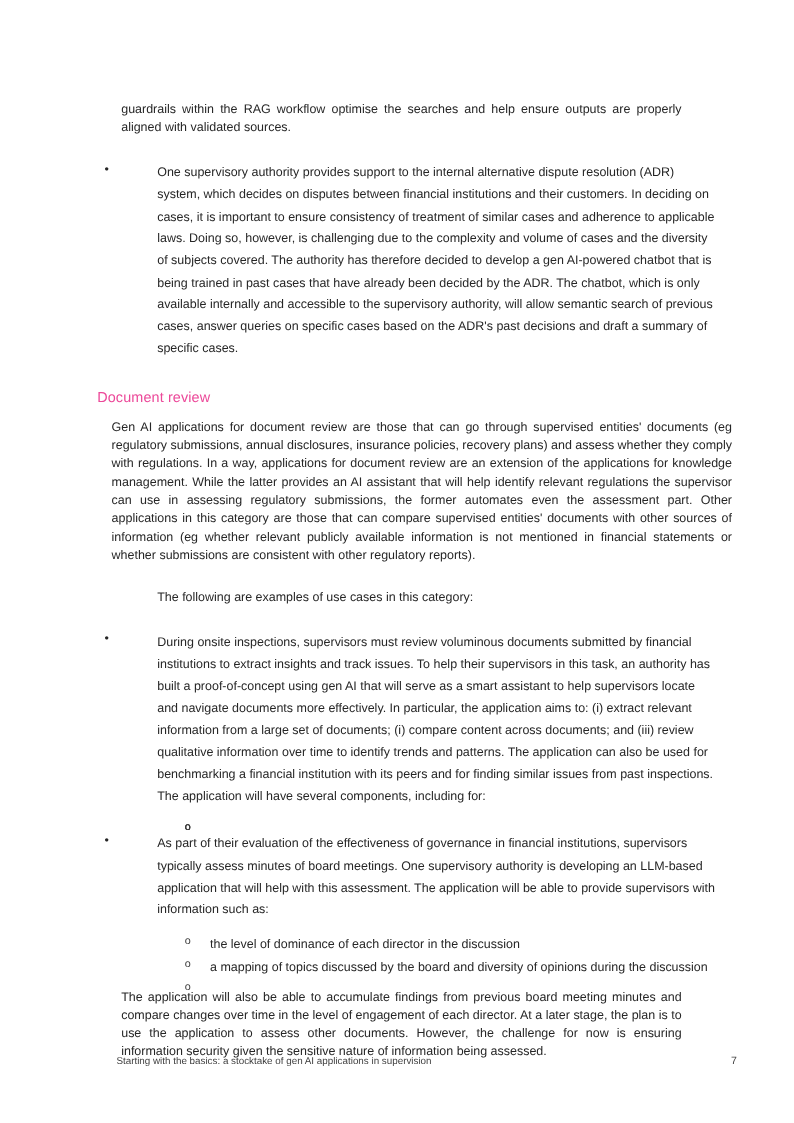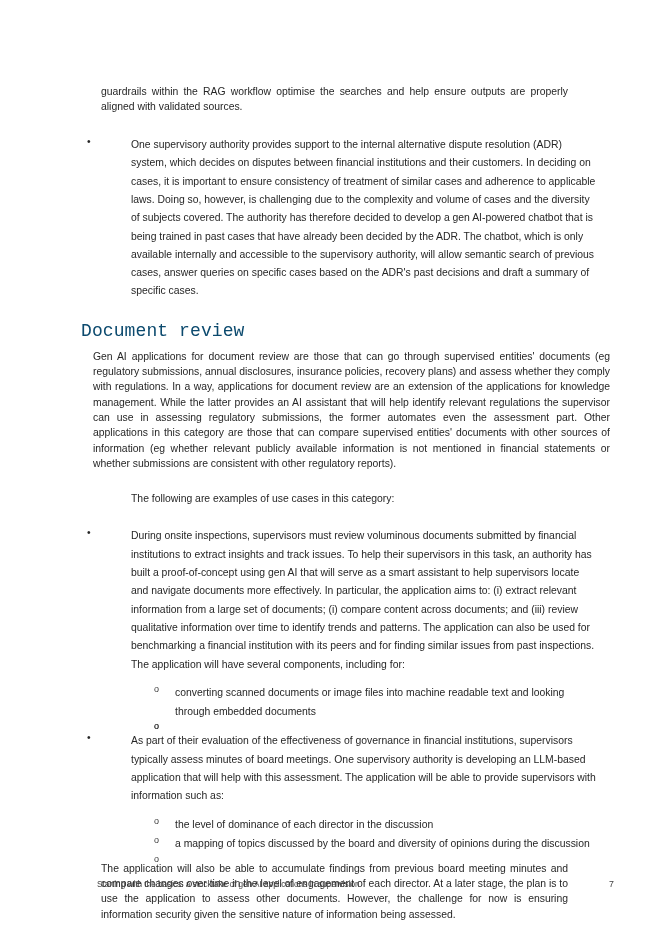--- a/index.html
+++ b/index.html
@@ -53,27 +53,26 @@
 
   
   .lead-in {
     margin-left: 50px;
     width: 467px;
     text-align: left;
   }
 
   
   .heading {
-    font-size: 18px;
+    font-size: 12px;
     line-height: 17px;
     font-weight: 400;
-    color: #0c4a6e;
+    color: #ec4899;
     margin: 0 0 8.5px 0;
     letter-spacing: 0.1px;
-    font-family: Liberation Mono, monospace;
   }
 
   
   .bullet-row {
     position: relative;
     margin: 0 0 10.5px 0;
     padding-left: 50px;
     width: 467px;
     box-sizing: content-box;
   }
@@ -176,21 +175,20 @@
     <div class="gap-sm"></div>
 
     <div class="bullet-row">
       <span class="marker">•</span>
       <span class="btext">During onsite inspections, supervisors must review voluminous documents submitted by financial institutions to extract insights and track issues. To help their supervisors in this task, an authority has built a proof-of-concept using gen AI that will serve as a smart assistant to help supervisors locate and navigate documents more effectively. In particular, the application aims to: (i) extract relevant information from a large set of documents; (i) compare content across documents; and (iii) review qualitative information over time to identify trends and patterns. The application can also be used for benchmarking a financial institution with its peers and for finding similar issues from past inspections. The application will have several components, including for:</span>
     </div>
 
     <ul class="sublist">
       <li class="sub-row">
         <span class="smarker">o</span>
-        <span class="stext">converting scanned documents or image files into machine readable text and looking through embedded documents</span>
       </li>
       <li class="sub-row">
         <span class="smarker">o</span>
       </li>
       <li class="sub-row">
         <span class="smarker">o</span>
       </li>
     </ul>
 
     <div class="gap-md"></div>

